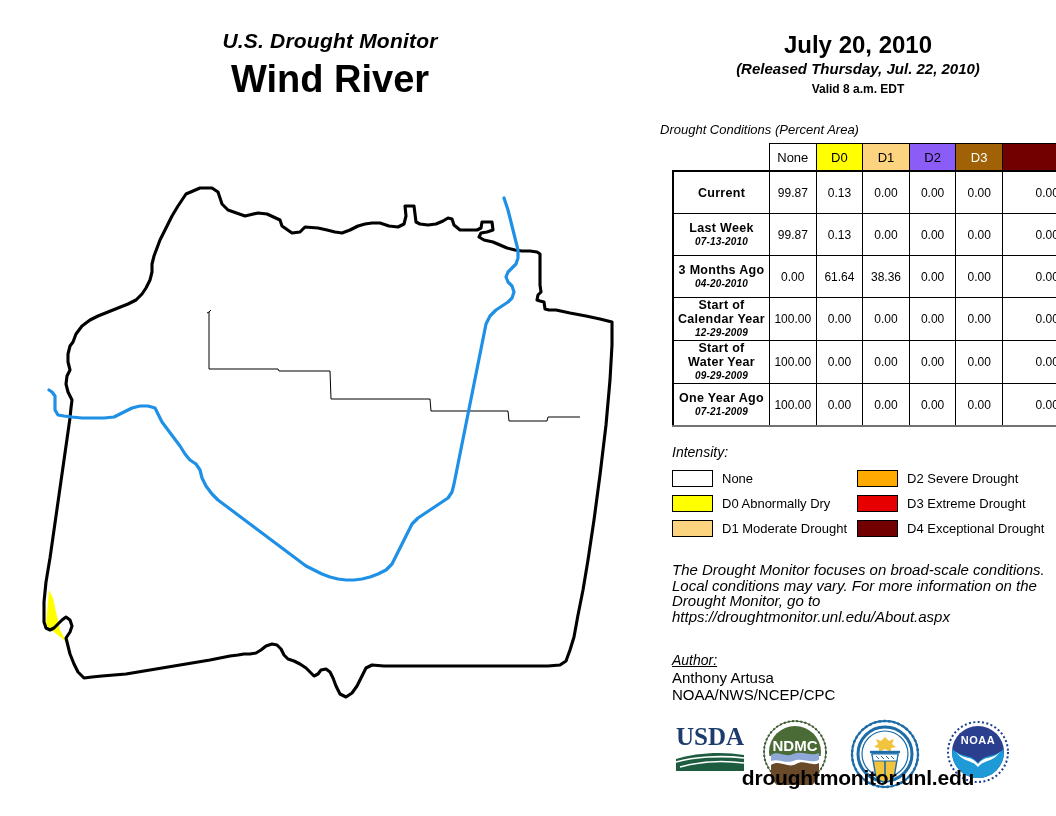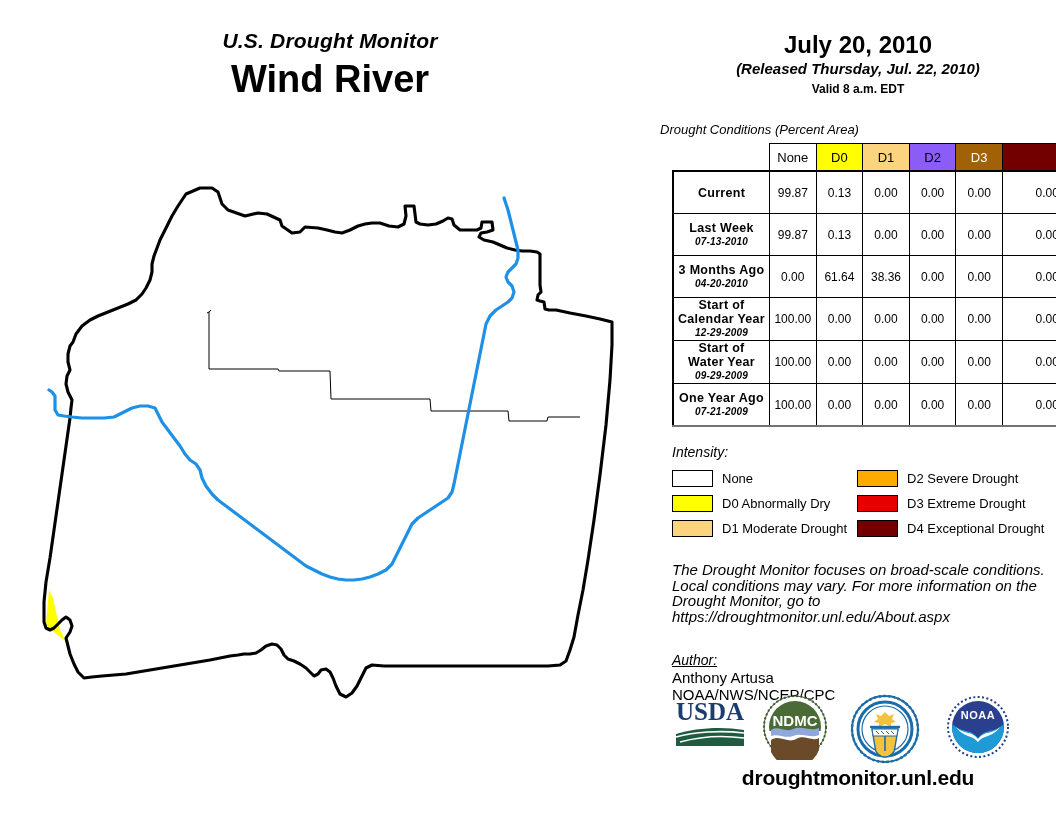--- a/index.html
+++ b/index.html
@@ -201,21 +201,21 @@
     margin-top: 37px;
   }
   .author-line {
     font-size: 15px;
     line-height: 17px;
   }
 
   
   #logo-row {
     position: absolute;
-    left: 0; top: 694px;
+    left: 0; top: 719px;
     width: 396px;
     height: 70px;
     text-align: center;
   }
   .logo { position: absolute; top: 0; }
 
   #site-url {
     position: absolute;
     left: 0; top: 766px;
     width: 396px;

